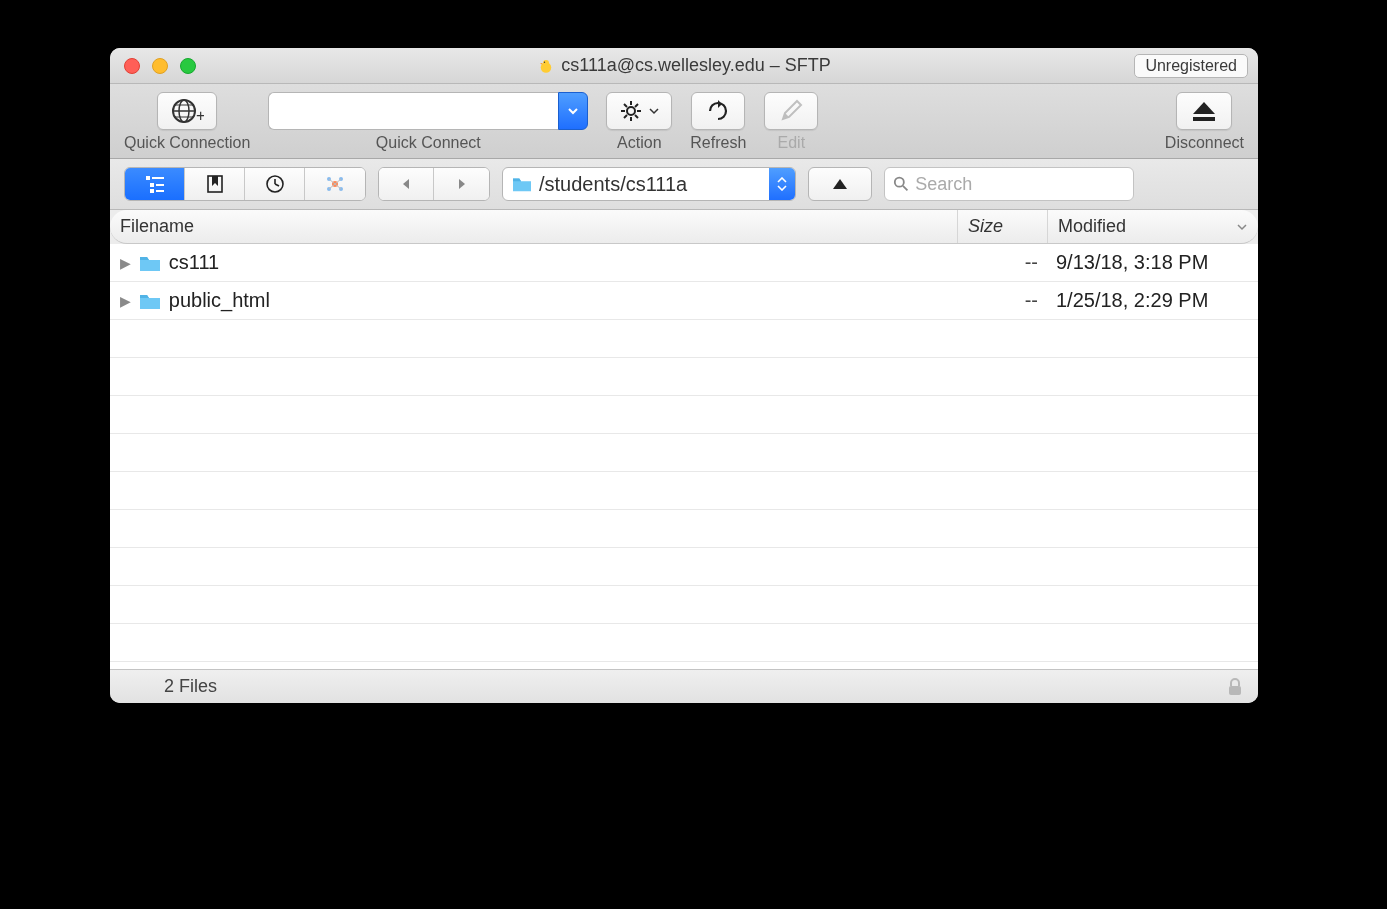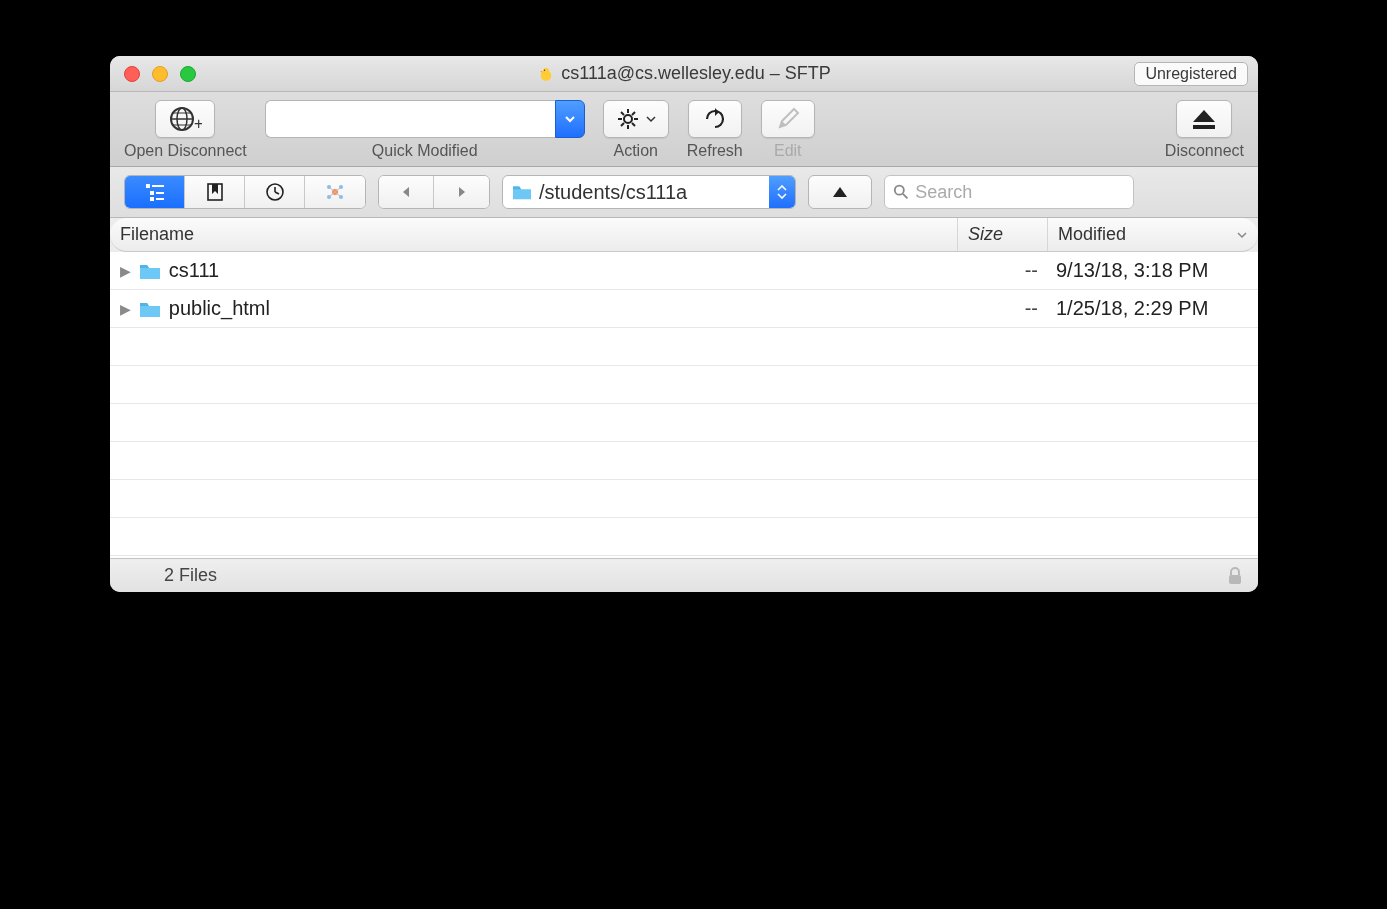--- a/index.html
+++ b/index.html
@@ -6,23 +6,23 @@
   body {
     background: #000;
     font-family: -apple-system, "Helvetica Neue", Arial, sans-serif;
     width: 1387px;
     height: 909px;
     position: relative;
   }
   .window {
     position: absolute;
     left: 110px;
-    top: 56px;
+    top: 48px;
     width: 1148px;
-    height: 536px;
+    height: 655px;
     background: #ececec;
     border-radius: 10px;
     box-shadow: 0 20px 60px rgba(0,0,0,0.5);
     overflow: hidden;
     display: flex;
     flex-direction: column;
   }
   
   .titlebar {
     height: 36px;
@@ -319,33 +319,33 @@
       <div class="tool-btn">
         <svg width="34" height="28" viewBox="0 0 34 28">
           <circle cx="14" cy="14" r="11" fill="none" stroke="#333" stroke-width="2"></circle>
           <ellipse cx="14" cy="14" rx="5" ry="11" fill="none" stroke="#333" stroke-width="1.5"></ellipse>
           <line x1="3" y1="14" x2="25" y2="14" stroke="#333" stroke-width="1.5"></line>
           <line x1="5" y1="8" x2="23" y2="8" stroke="#333" stroke-width="1.2"></line>
           <line x1="5" y1="20" x2="23" y2="20" stroke="#333" stroke-width="1.2"></line>
           <text x="26" y="24" font-size="16" fill="#333">+</text>
         </svg>
       </div>
-      <div class="tool-label">Open Disconnect</div>
+      <div class="tool-label">Quick Connection</div>
     </div>
 
     <div class="tool-item">
       <div class="quickconnect-combo">
         <input class="quickconnect-input" value="" style="">
         <div class="quickconnect-arrow">
           <svg width="12" height="12" viewBox="0 0 12 12">
               <path d="M2 4 L6 8 L10 4" stroke="#fff" stroke-width="2" fill="none"></path>
             </svg>
         </div>
       </div>
-      <div class="tool-label">Quick Modified</div>
+      <div class="tool-label">Quick Connect</div>
     </div>
 
     <div class="tool-item">
       <div class="tool-btn">
         <svg width="26" height="26" viewBox="0 0 26 26">
           <circle cx="12" cy="13" r="4" fill="none" stroke="#222" stroke-width="2"></circle>
           <g stroke="#222" stroke-width="2">
             <line x1="12" y1="3" x2="12" y2="7"></line>
               <line x1="12" y1="19" x2="12" y2="23"></line>
             <line x1="2" y1="13" x2="6" y2="13"></line>

